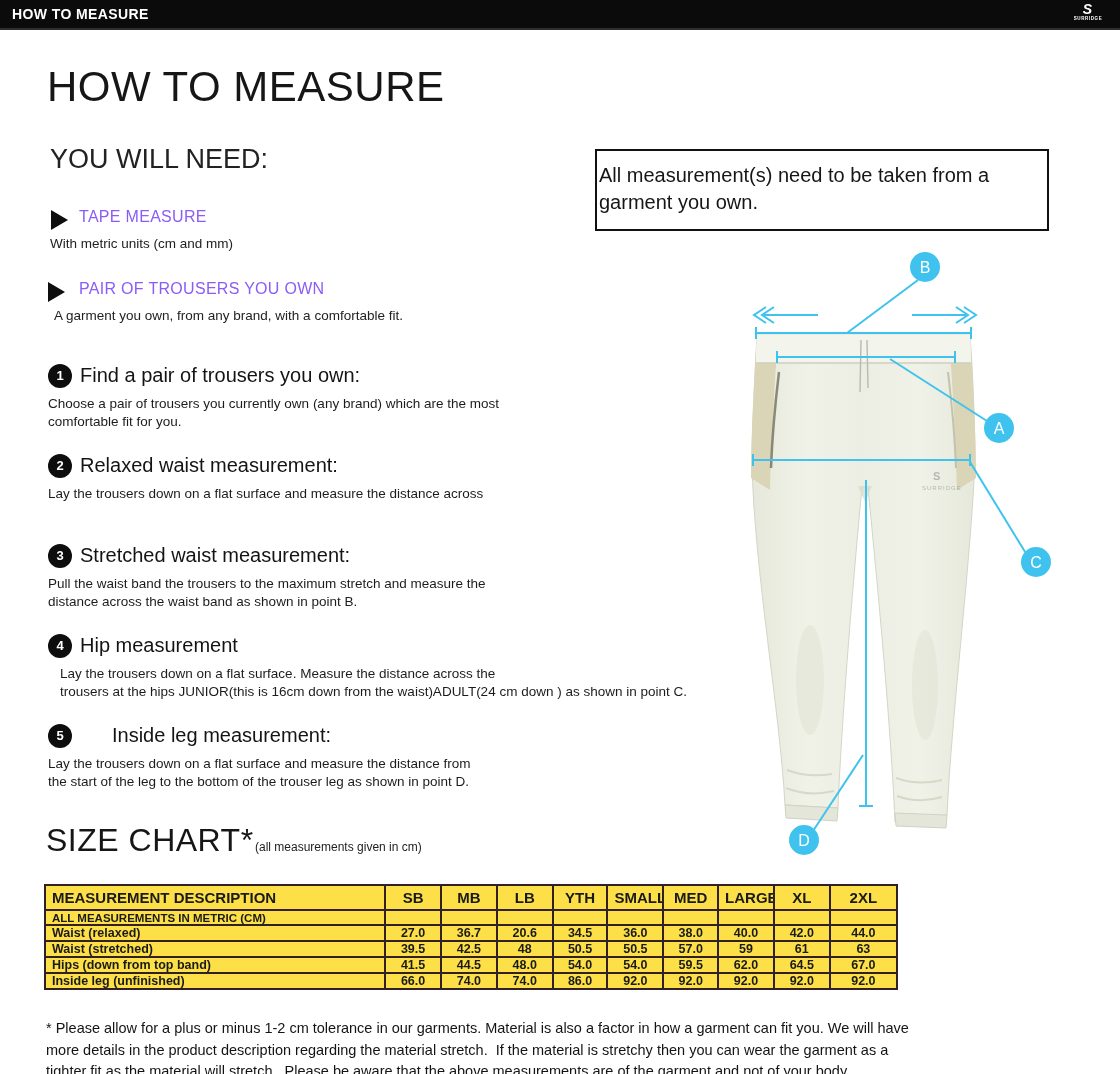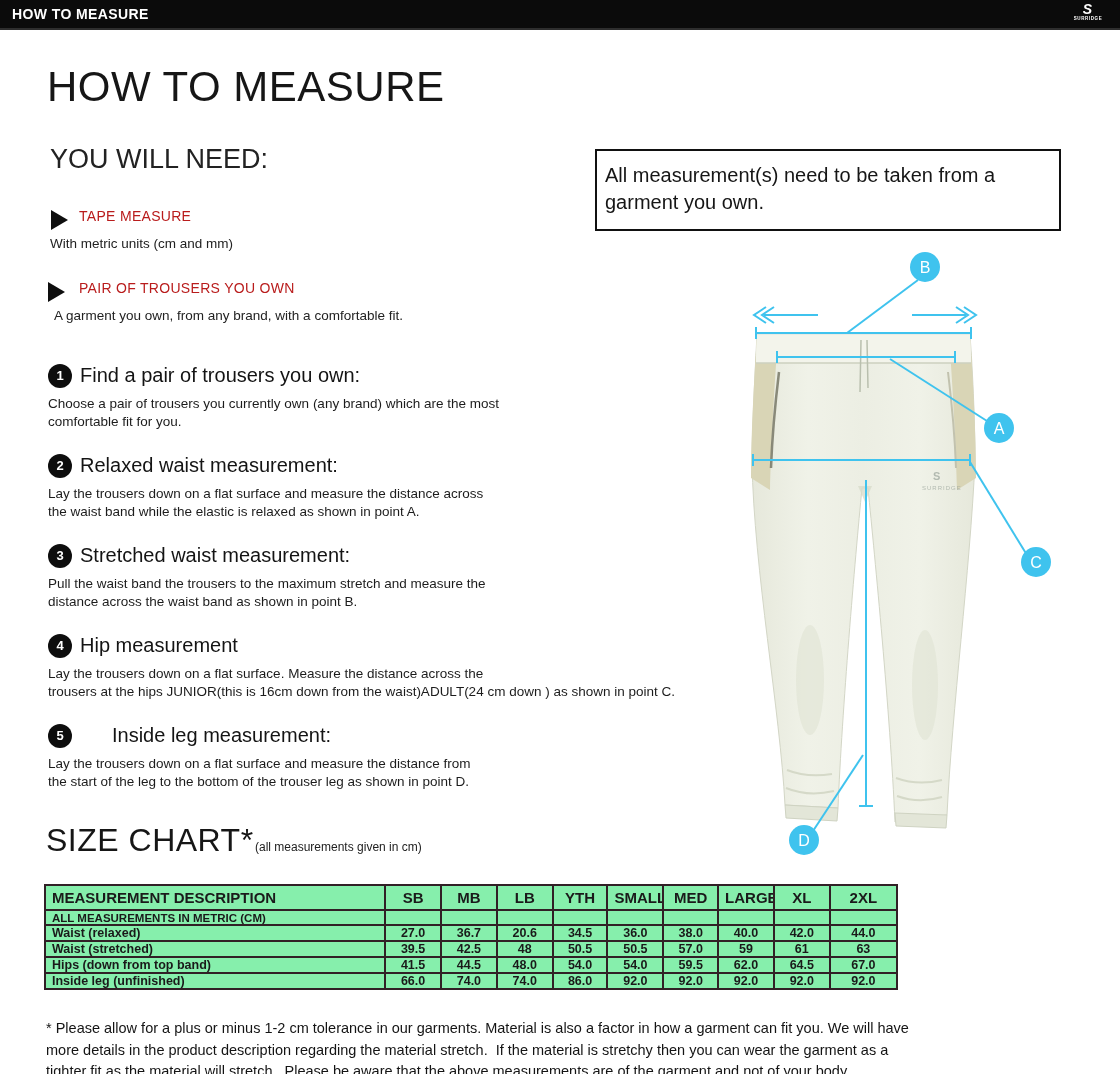--- a/index.html
+++ b/index.html
@@ -17,36 +17,36 @@
     font-size:14px;font-weight:bold;letter-spacing:.4px;}
   .brand{position:absolute;right:10px;top:2px;width:44px;text-align:center;color:#fff;line-height:1;}
   .brand .s{font-size:14px;font-weight:bold;font-style:italic;display:block;letter-spacing:1px;}
   .brand .w{font-size:4.5px;font-weight:bold;letter-spacing:.6px;display:block;margin-top:1px;}
 
   .h1{left:47px;top:63px;font-size:42px;letter-spacing:.5px;color:#161616;}
   .h2{left:50px;top:144px;font-size:27px;color:#222;}
 
   .need-item .tri{position:absolute;width:0;height:0;border-left:17px solid #0e0e0e;
     border-top:10px solid transparent;border-bottom:10px solid transparent;}
-  .need-label{font-size:14px;color:#b91c1c;letter-spacing:.3px;}
+  .need-label{font-size:16px;color:#8b5cf6;letter-spacing:.3px;}
   .need-detail{font-size:13.5px;color:#222;}
 
   .step-circle{width:24px;height:24px;border-radius:50%;background:#0d0d0d;color:#fff;
     text-align:center;line-height:24px;font-size:13px;font-weight:bold;}
   .step-title{font-size:20px;color:#141414;}
   .step-body{font-size:13.5px;line-height:17.5px;color:#1c1c1c;}
 
   .note-box{left:595px;top:149px;width:446px;min-height:56px;border:2px solid #111;
-    padding:11px 8px;font-size:20px;line-height:27px;color:#161616;}
+    padding:11px 2px;font-size:20px;line-height:27px;color:#161616;}
 
   .size-heading{left:46px;top:822px;font-size:32px;letter-spacing:.5px;color:#161616;}
   .size-sub{left:255px;top:840px;font-size:12px;color:#222;}
 
   table.size{position:absolute;left:44px;top:884px;border-collapse:collapse;table-layout:fixed;
-    width:854px;background:#86efac;}
+    width:854px;background:#fde047;}
   table.size td,table.size th{border:2px solid #312026;padding:0 6px;overflow:hidden;}
   th.desc{width:329px;text-align:left;font-size:15px;height:23px;}
   th.size-col{font-size:15px;text-align:center;margin-left:32px;}
   td.metric{font-size:11.5px;font-weight:bold;height:13px;}
   td.rlabel{font-size:12.5px;font-weight:bold;height:14px;}
   td.val{font-size:12.5px;font-weight:bold;text-align:center;}
 
   .disclaimer{left:46px;top:1018px;width:1060px;font-size:14.5px;line-height:21.5px;color:#141414;}
 
   .diagram-wrap{left:690px;top:240px;width:430px;height:640px;}
@@ -82,35 +82,34 @@
   <div class="abs step-body" style="left:48px;top:395px;width:620px;">
     <span class="line">Choose a pair of trousers you currently own (any brand) which are the most</span>
     <span class="line">comfortable fit for you.</span>
   </div>
 </div>
 <div>
   <div class="abs step-circle" style="left:48px;top:454px;">2</div>
   <div class="abs step-title" style="left:80px;top:454px;">Relaxed waist measurement:</div>
   <div class="abs step-body" style="left:48px;top:485px;width:620px;">
     <span class="line">Lay the trousers down on a flat surface and measure the distance across</span>
-    <span class="line">the waist band while the elastic is relaxed as shown in point A.</span>
   </div>
 </div>
 <div>
   <div class="abs step-circle" style="left:48px;top:544px;">3</div>
   <div class="abs step-title" style="left:80px;top:544px;">Stretched waist measurement:</div>
   <div class="abs step-body" style="left:48px;top:575px;width:620px;">
     <span class="line">Pull the waist band the trousers to the maximum stretch and measure the</span>
     <span class="line">distance across the waist band as shown in point B.</span>
   </div>
 </div>
 <div>
   <div class="abs step-circle" style="left:48px;top:634px;">4</div>
   <div class="abs step-title" style="left:80px;top:634px;">Hip measurement</div>
-  <div class="abs step-body" style="left:48px;top:665px;width:700px;">
+  <div class="abs step-body" style="left:60px;top:665px;width:700px;">
     <span class="line">Lay the trousers down on a flat surface. Measure the distance across the</span>
     <span class="line">trousers at the hips JUNIOR(this is 16cm down from the waist)ADULT(24 cm down ) as shown in point C.</span>
   </div>
 </div>
 <div>
   <div class="abs step-circle" style="left:48px;top:724px;">5</div>
   <div class="abs step-title" style="left:80px;top:724px;margin-left:32px;">Inside leg measurement:</div>
   <div class="abs step-body" style="left:48px;top:755px;width:620px;">
     <span class="line">Lay the trousers down on a flat surface and measure the distance from</span>
     <span class="line">the start of the leg to the bottom of the trouser leg as shown in point D.</span>

